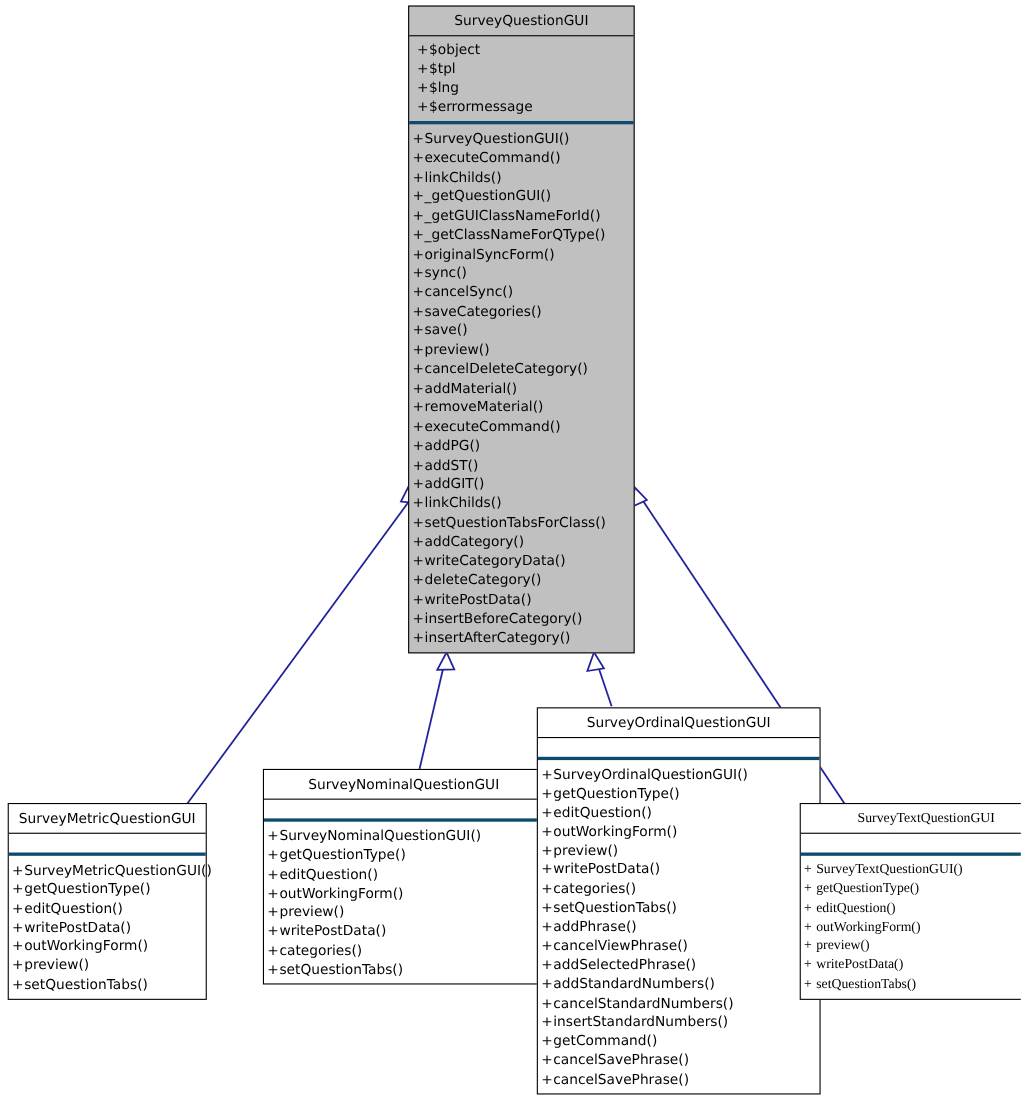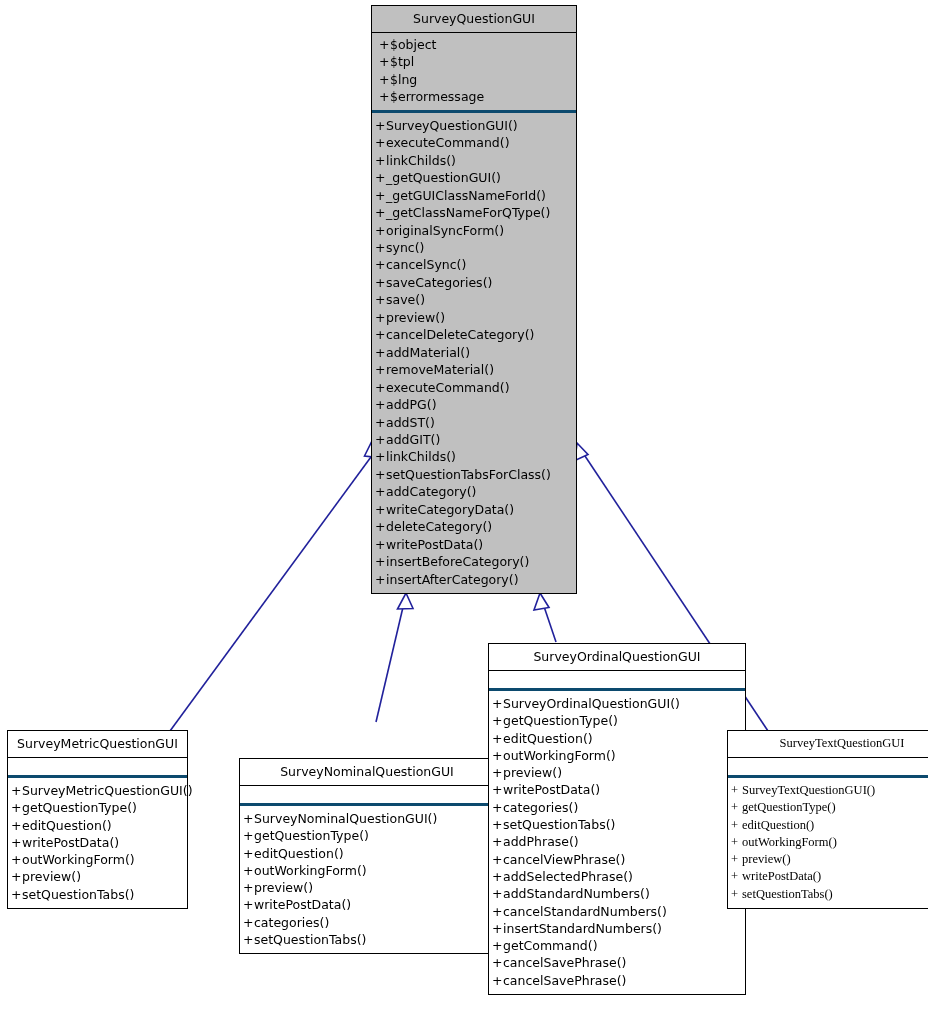--- a/index.html
+++ b/index.html
@@ -149,21 +149,21 @@
       <div class="uml-member"><span class="vis-sign">+</span><span>SurveyMetricQuestionGUI()</span></div>
       <div class="uml-member"><span class="vis-sign">+</span><span>getQuestionType()</span></div>
       <div class="uml-member"><span class="vis-sign">+</span><span>editQuestion()</span></div>
       <div class="uml-member"><span class="vis-sign">+</span><span>writePostData()</span></div>
       <div class="uml-member"><span class="vis-sign">+</span><span>outWorkingForm()</span></div>
       <div class="uml-member"><span class="vis-sign">+</span><span>preview()</span></div>
       <div class="uml-member"><span class="vis-sign">+</span><span>setQuestionTabs()</span></div>
     </div>
   </div>
 
-  <div class="uml-class" style="left:239px; top:758px; width:256px;">
+  <div class="uml-class" style="left:239px; top:699px; width:256px;">
     <div class="uml-name">SurveyNominalQuestionGUI</div>
     <div class="uml-attrs is-empty"></div>
     <div class="uml-ops">
       <div class="uml-member"><span class="vis-sign">+</span><span>SurveyNominalQuestionGUI()</span></div>
       <div class="uml-member"><span class="vis-sign">+</span><span>getQuestionType()</span></div>
       <div class="uml-member"><span class="vis-sign">+</span><span>editQuestion()</span></div>
       <div class="uml-member"><span class="vis-sign">+</span><span>outWorkingForm()</span></div>
       <div class="uml-member"><span class="vis-sign">+</span><span>preview()</span></div>
       <div class="uml-member"><span class="vis-sign">+</span><span>writePostData()</span></div>
       <div class="uml-member"><span class="vis-sign">+</span><span>categories()</span></div>

